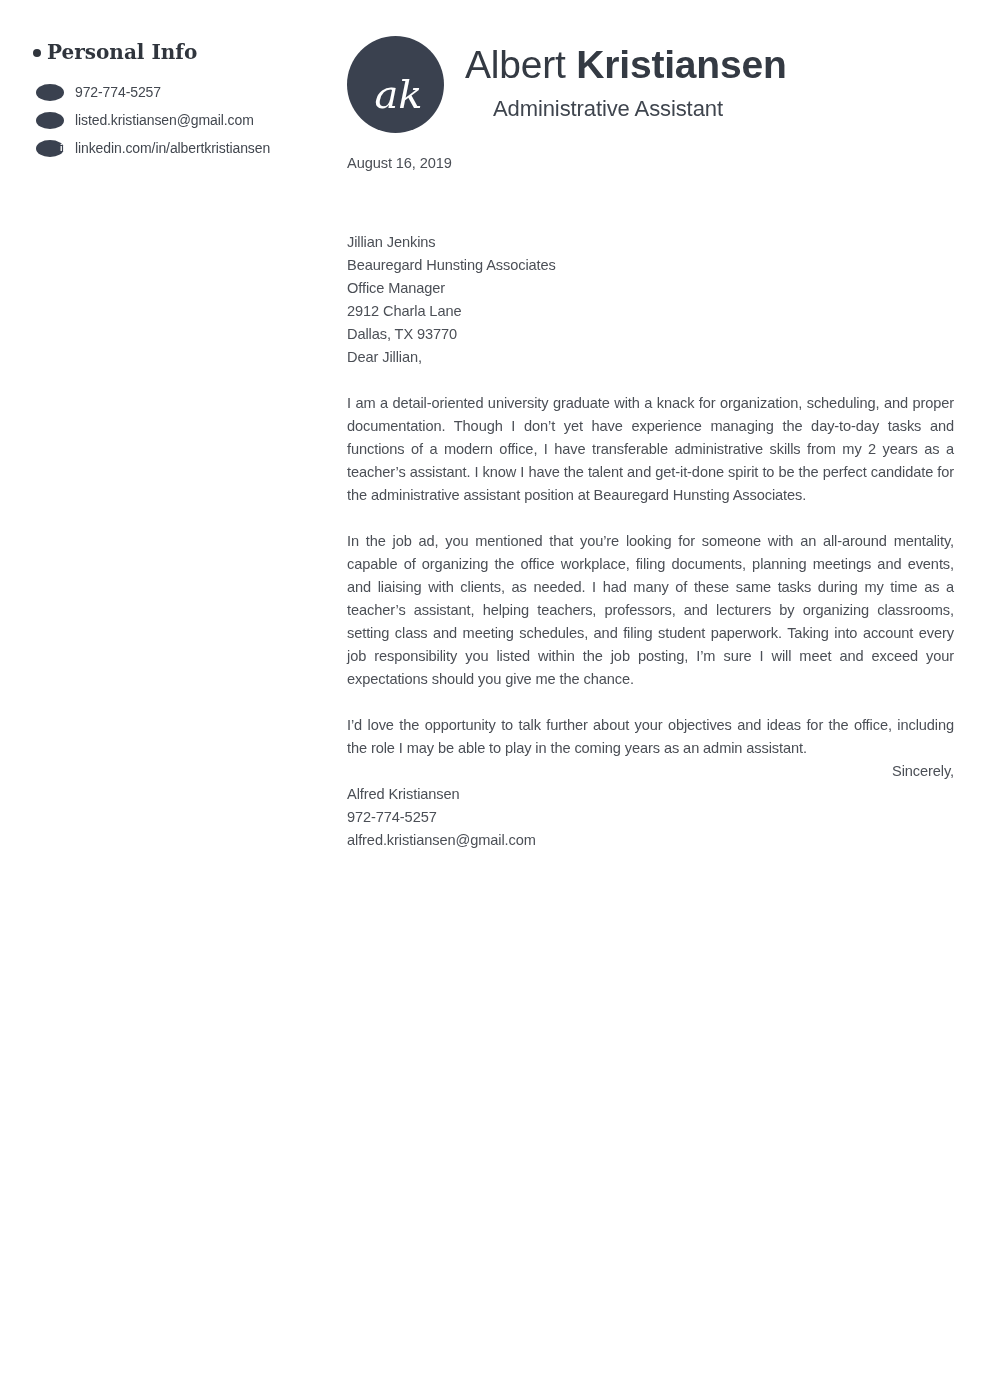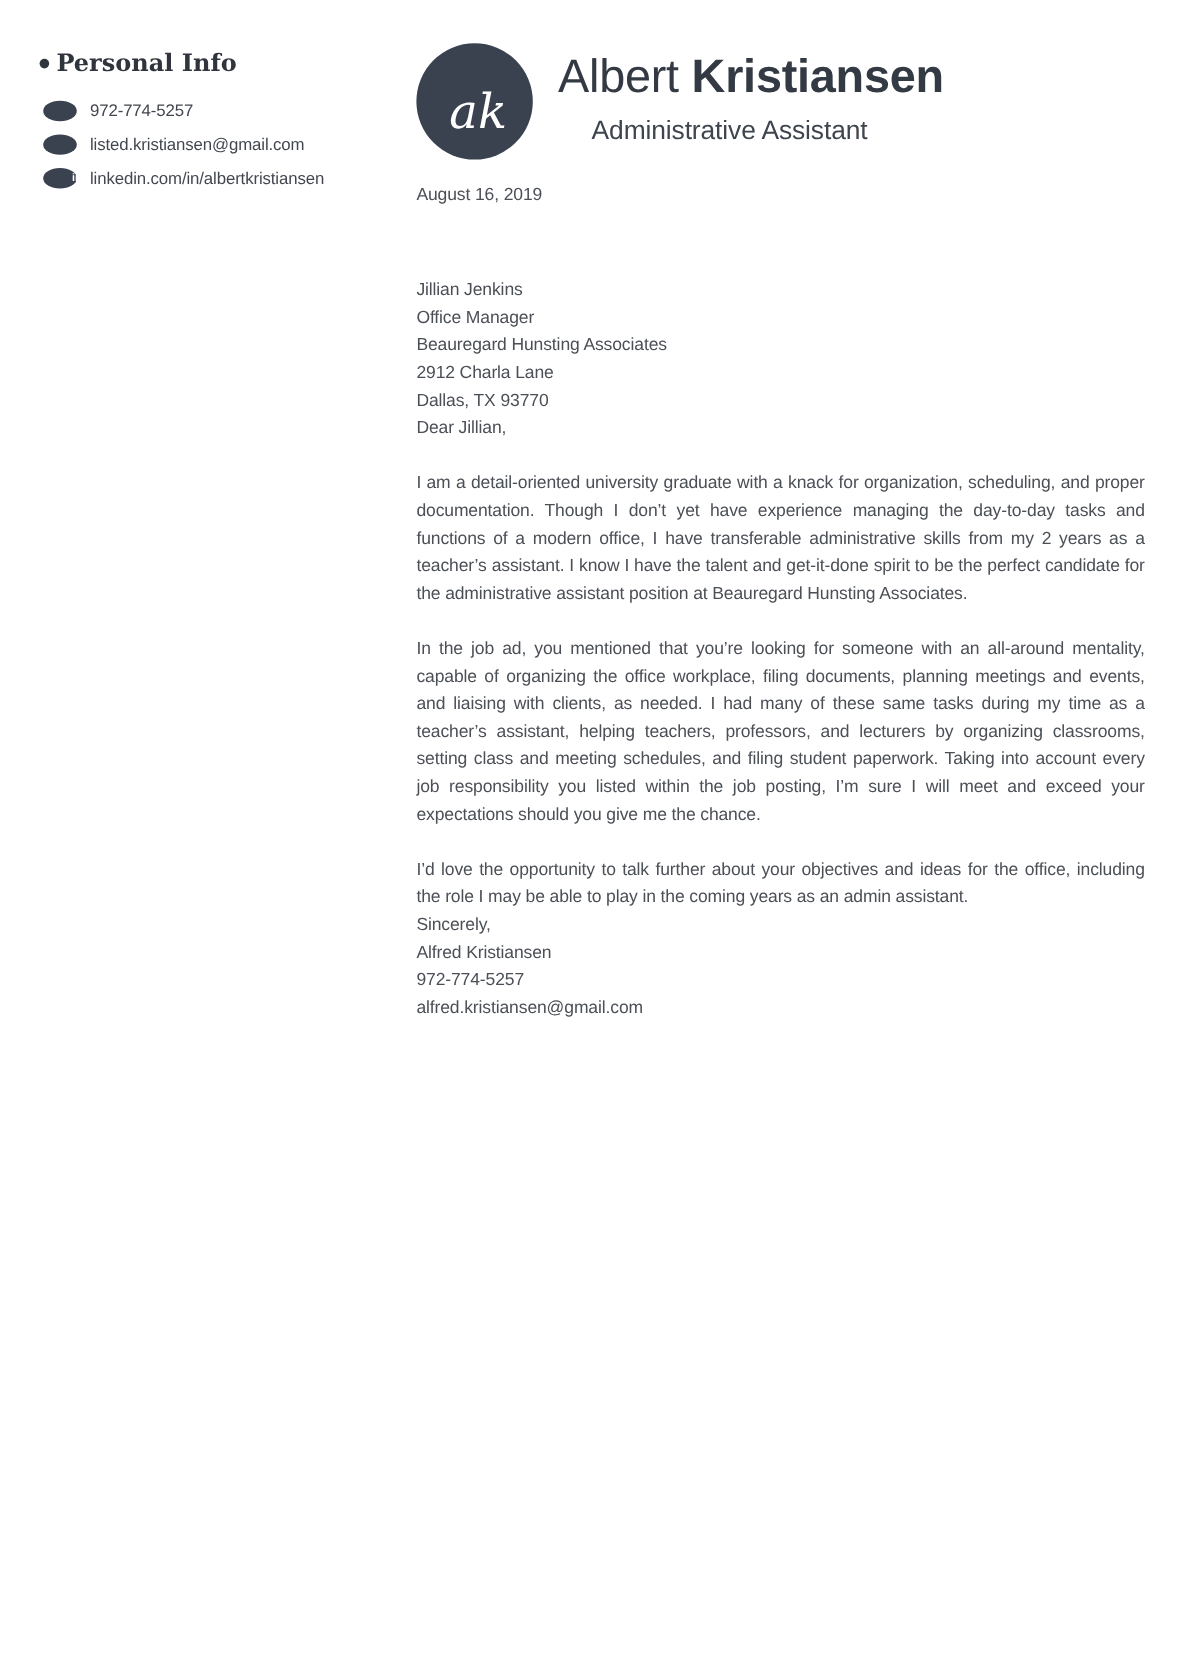--- a/index.html
+++ b/index.html
@@ -42,21 +42,21 @@
   .job-title{margin-top:7px;font-size:22px;line-height:27px;color:var(--title);letter-spacing:-0.1px;margin-left:28px;}
 
   
   .letter{position:absolute;left:347px;top:152px;width:607px;
     font-size:14.6px;line-height:23px;color:var(--body);letter-spacing:-0.1px;}
   .letter p{margin:0;}
   .recipient{margin-top:56px;}
   .recipient div{line-height:23px;}
   .salutation{margin-top:56px;}
   .body-para{margin-top:23px !important;text-align:justify;}
-  .closing{margin-top:23px;}
+  .closing{margin-top:23px;text-align:right;}
   .sig-name{margin-top:46px;}
   .sig-phone{margin-top:23px;}
   .sig-email{margin-top:0;}
 </style>
 </head>
 <body>
 
 <div class="page">
 
   <aside class="sidebar">
@@ -98,22 +98,22 @@
   <header class="name-block">
     <h1 class="name"><span>Albert</span> <b>Kristiansen</b></h1>
     <div class="job-title">Administrative Assistant</div>
   </header>
 
   <main class="letter">
     <p class="date">August 16, 2019</p>
 
     <div class="recipient">
       <div>Jillian Jenkins</div>
+      <div>Beauregard Hunsting Associates</div>
       <div>Office Manager</div>
-      <div>Beauregard Hunsting Associates</div>
       <div>2912 Charla Lane</div>
       <div>Dallas, TX 93770</div>
     </div>
 
     <p class="salutation">Dear Jillian,</p>
 
     <p class="body-para">I am a detail-oriented university graduate with a knack for organization, scheduling, and proper documentation. Though I don’t yet have experience managing the day-to-day tasks and functions of a modern office, I have transferable administrative skills from my 2 years as a teacher’s assistant. I know I have the talent and get-it-done spirit to be the perfect candidate for the administrative assistant position at Beauregard Hunsting Associates.</p>
     <p class="body-para">In the job ad, you mentioned that you’re looking for someone with an all-around mentality, capable of organizing the office workplace, filing documents, planning meetings and events, and liaising with clients, as needed. I had many of these same tasks during my time as a teacher’s assistant, helping teachers, professors, and lecturers by organizing classrooms, setting class and meeting schedules, and filing student paperwork. Taking into account every job responsibility you listed within the job posting, I’m sure I will meet and exceed your expectations should you give me the chance.</p>
     <p class="body-para">I’d love the opportunity to talk further about your objectives and ideas for the office, including the role I may be able to play in the coming years as an admin assistant.</p>
 

